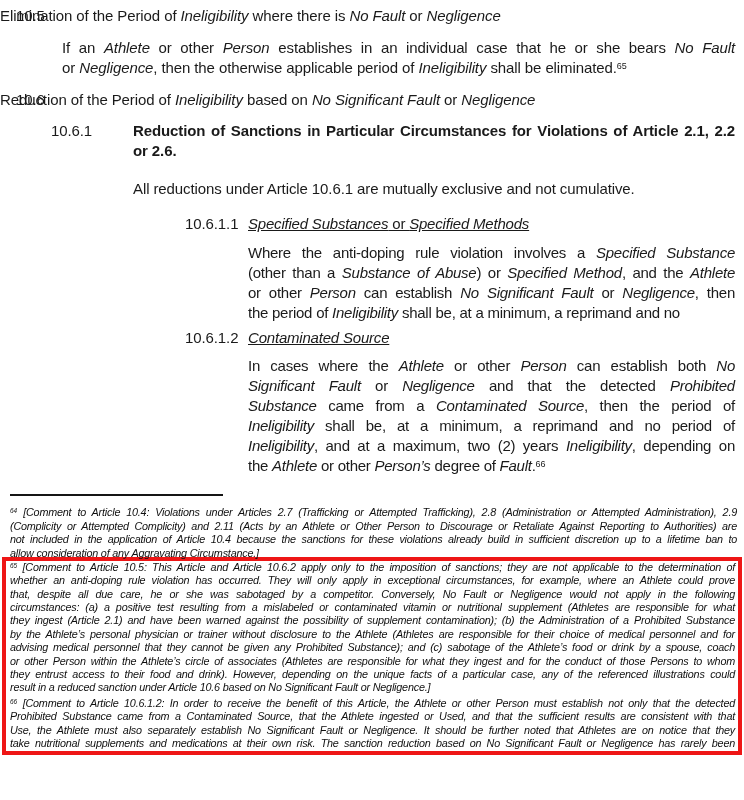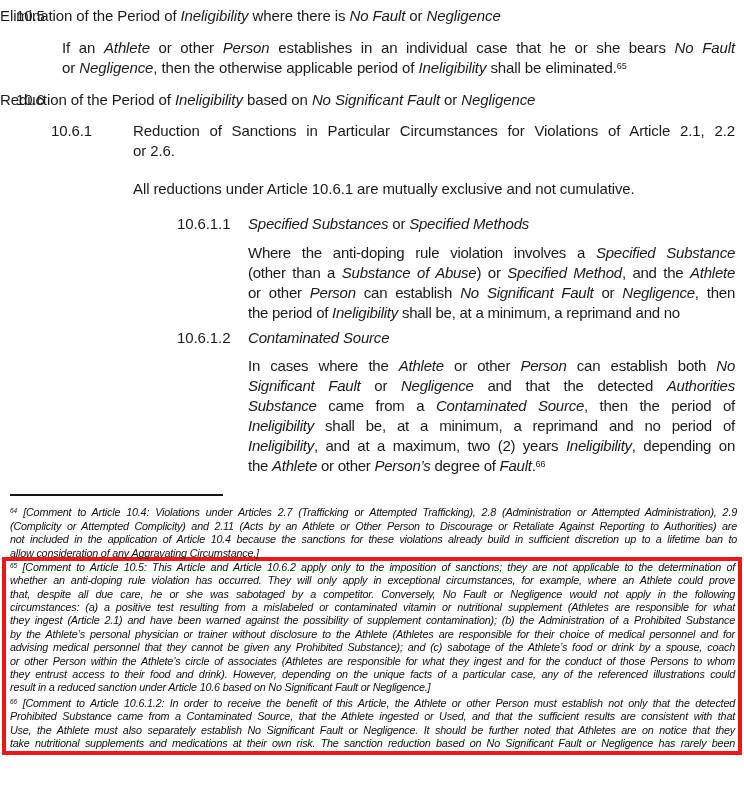--- a/index.html
+++ b/index.html
@@ -13,23 +13,23 @@
   .page { position: relative; width: 744px; height: 800px; padding-top: 6px; box-sizing: border-box; }
 
   
   .body-text { font-size: 15px; line-height: 20px; letter-spacing: -0.1px; }
   .row { position: relative; }
   .num { position: absolute; top: 0; }
 
   .l1 .num  { left: 16px; }
   .l1 .txt  {  margin-right: 9px; }
   .l2 .num  { left: 51px; }
-  .l2 .txt  { margin-left: 133px; margin-right: 9px; }
-  .l3 .num  { left: 177px; }
-  .l3 .txt  { margin-left: 248px; margin-right: 9px; }
+  .l2 .txt  { margin-left: 133px; margin-right: 9px; font-weight: bold; }
+  .l3 .num  { left: 185px; }
+  .l3 .txt  { margin-left: 248px; margin-right: 9px; text-decoration: underline; }
 
   .para.l1t { margin-left: 62px;  margin-right: 9px; }
   .para.l2t { margin-left: 133px; margin-right: 9px; }
   .para.l3t { margin-left: 248px; margin-right: 9px; letter-spacing: -0.25px; }
   .l3 .txt  { letter-spacing: -0.2px; }
 
   
   .justify .line { text-align: justify; text-align-last: justify; }
   .justify .line:last-child { text-align-last: left; }
   .justify-all .line { text-align: justify; text-align-last: justify; }
@@ -108,21 +108,21 @@
       <div class="line">the period of <i>Ineligibility</i> shall be, at a minimum, a reprimand and no</div>
     </div>
 
   <div class="row l3 body-text" id="h10612">
     <span class="num">10.6.1.2</span>
     <div class="txt"><i>Contaminated Source</i></div>
   </div>
 
   <div class="para l3t body-text justify" id="p10612">
       <div class="line">In cases where the <i>Athlete</i> or other <i>Person</i> can establish both <i>No</i></div>
-      <div class="line"><i>Significant Fault</i> or <i>Negligence</i> and that the detected <i>Authorities</i></div>
+      <div class="line"><i>Significant Fault</i> or <i>Negligence</i> and that the detected <i>Prohibited</i></div>
       <div class="line"><i>Substance</i> came from a <i>Contaminated Source</i>, then the period of</div>
       <div class="line"><i>Ineligibility</i> shall be, at a minimum, a reprimand and no period of</div>
       <div class="line"><i>Ineligibility</i>, and at a maximum, two (2) years <i>Ineligibility</i>, depending on</div>
       <div class="line">the <i>Athlete</i> or other <i>Person’s</i> degree of <i>Fault</i>.<sup>66</sup></div>
     </div>
 
   <div class="fnrule"></div>
 
   <div class="footnote justify" id="fn64">
       <div class="line"><sup>64</sup> [Comment to Article 10.4: Violations under Articles 2.7 (Trafficking or Attempted Trafficking), 2.8 (Administration or Attempted Administration), 2.9</div>

